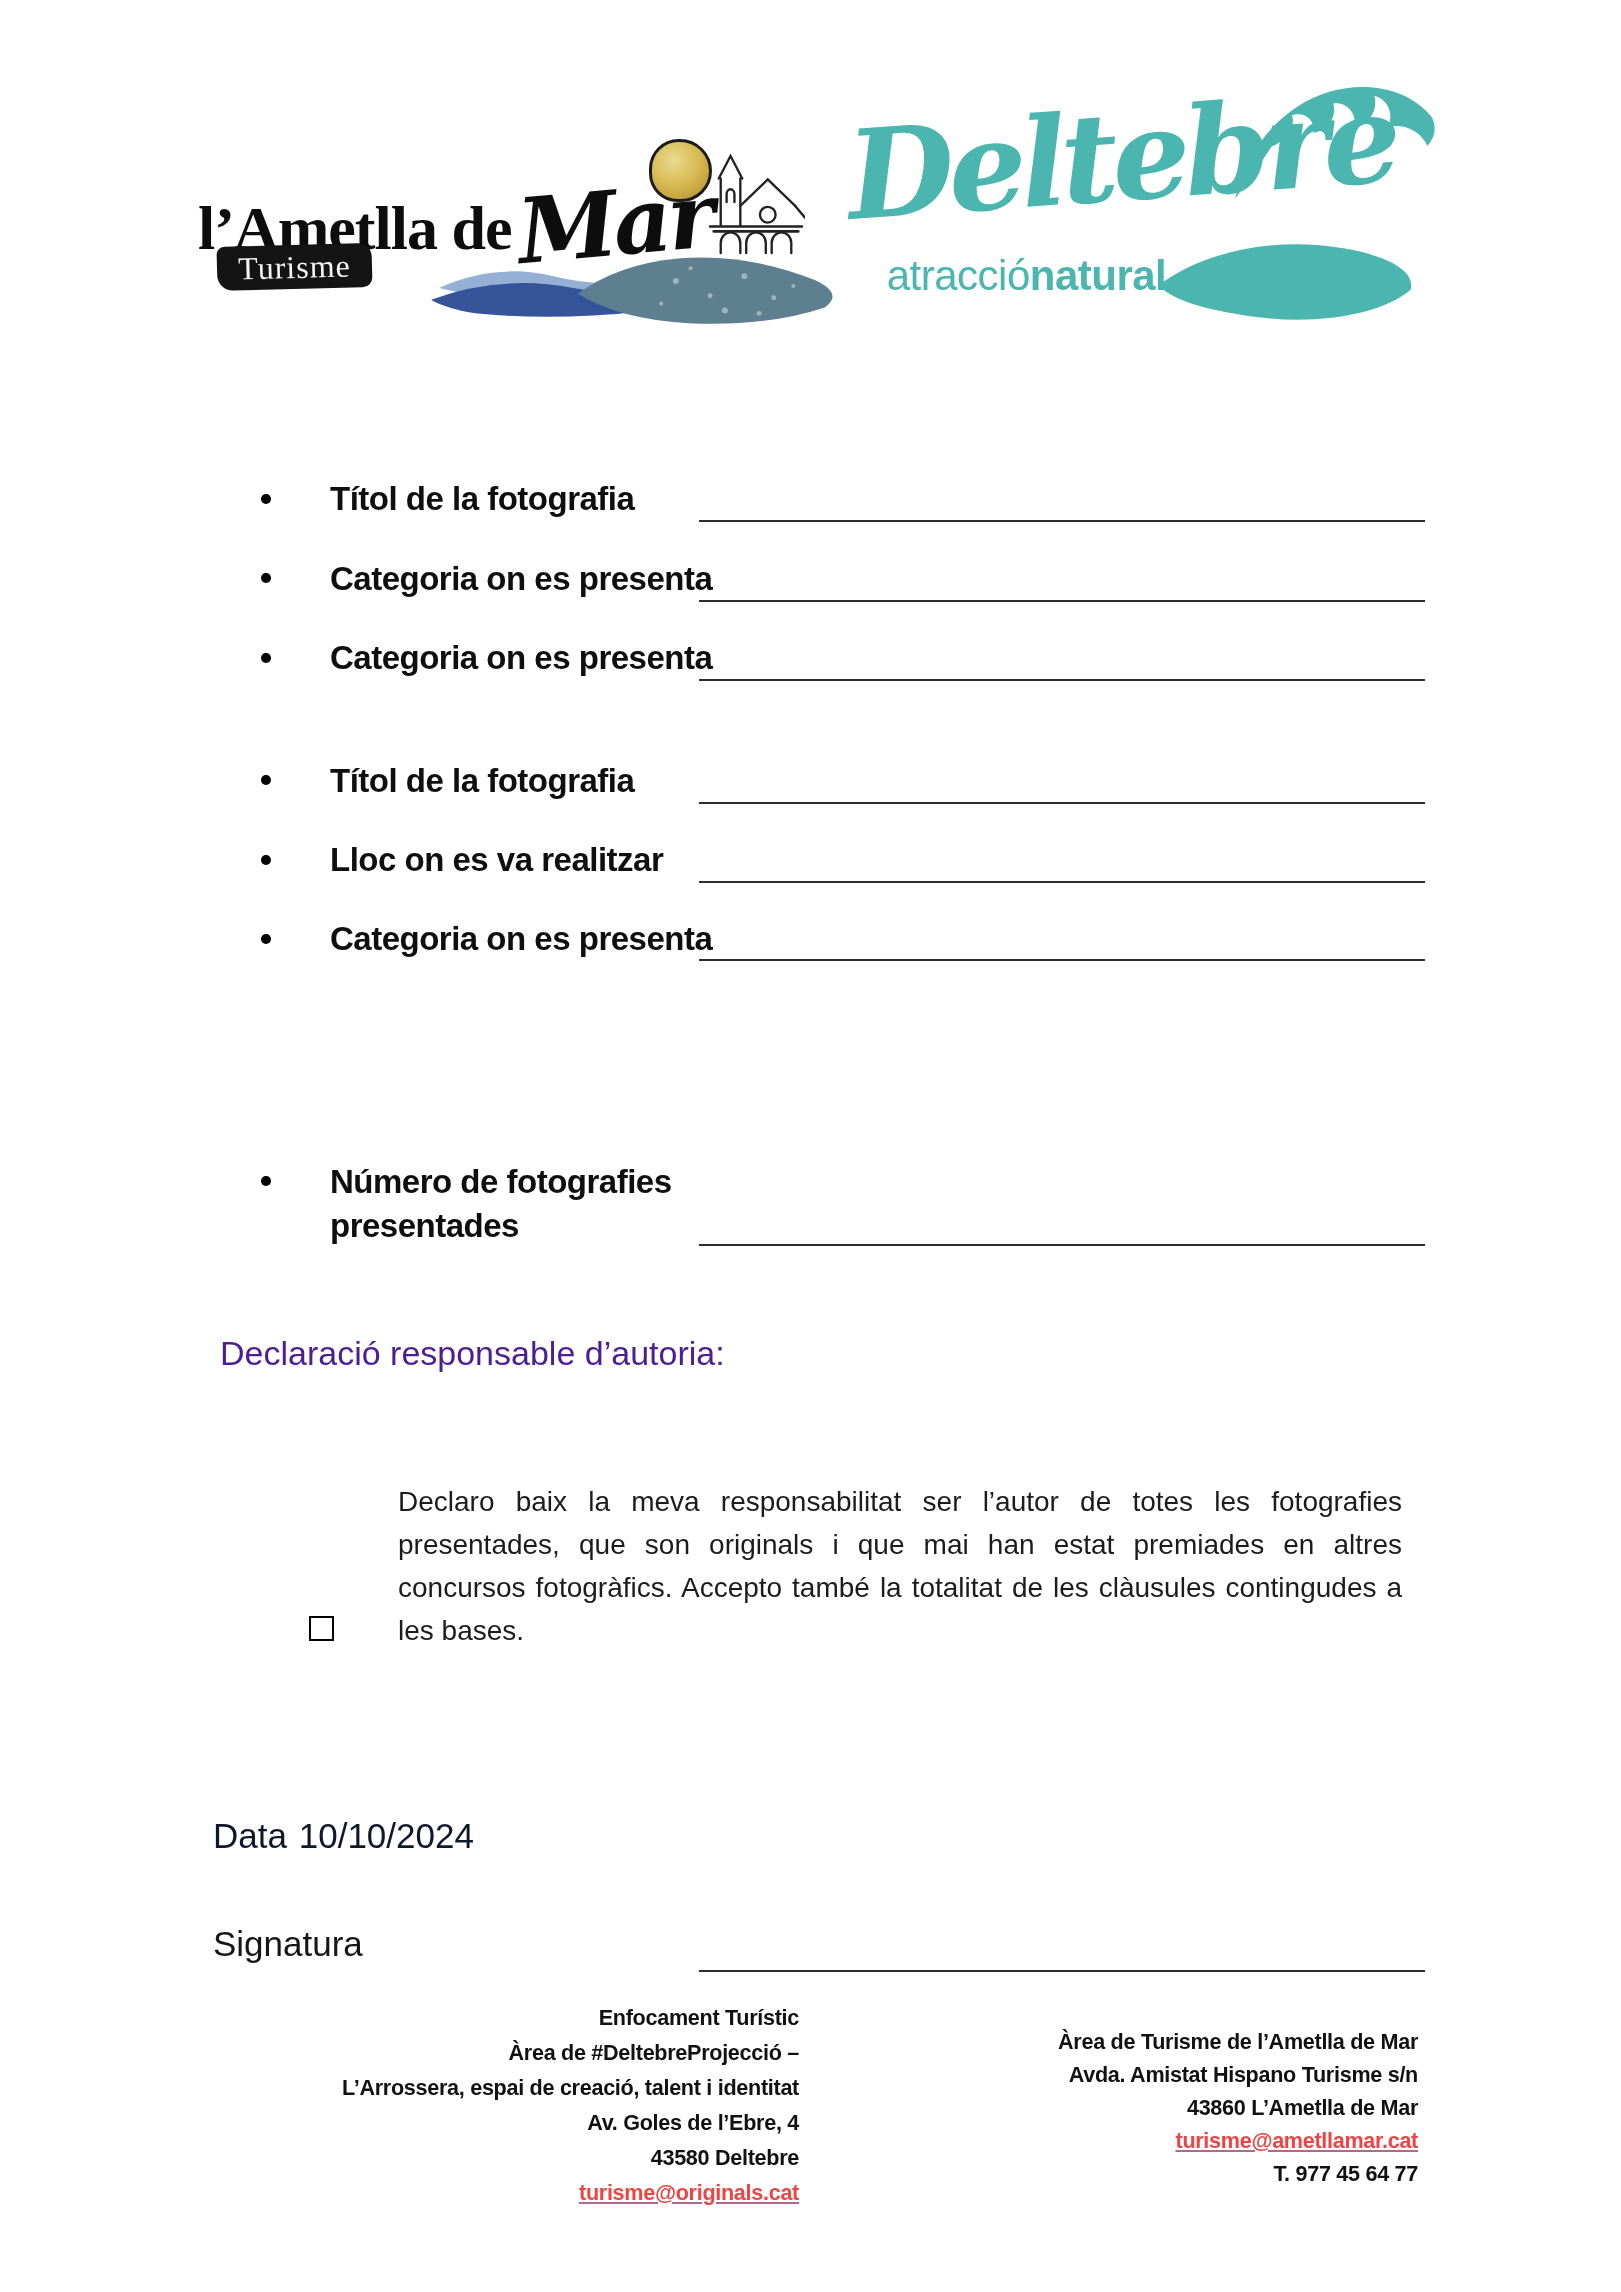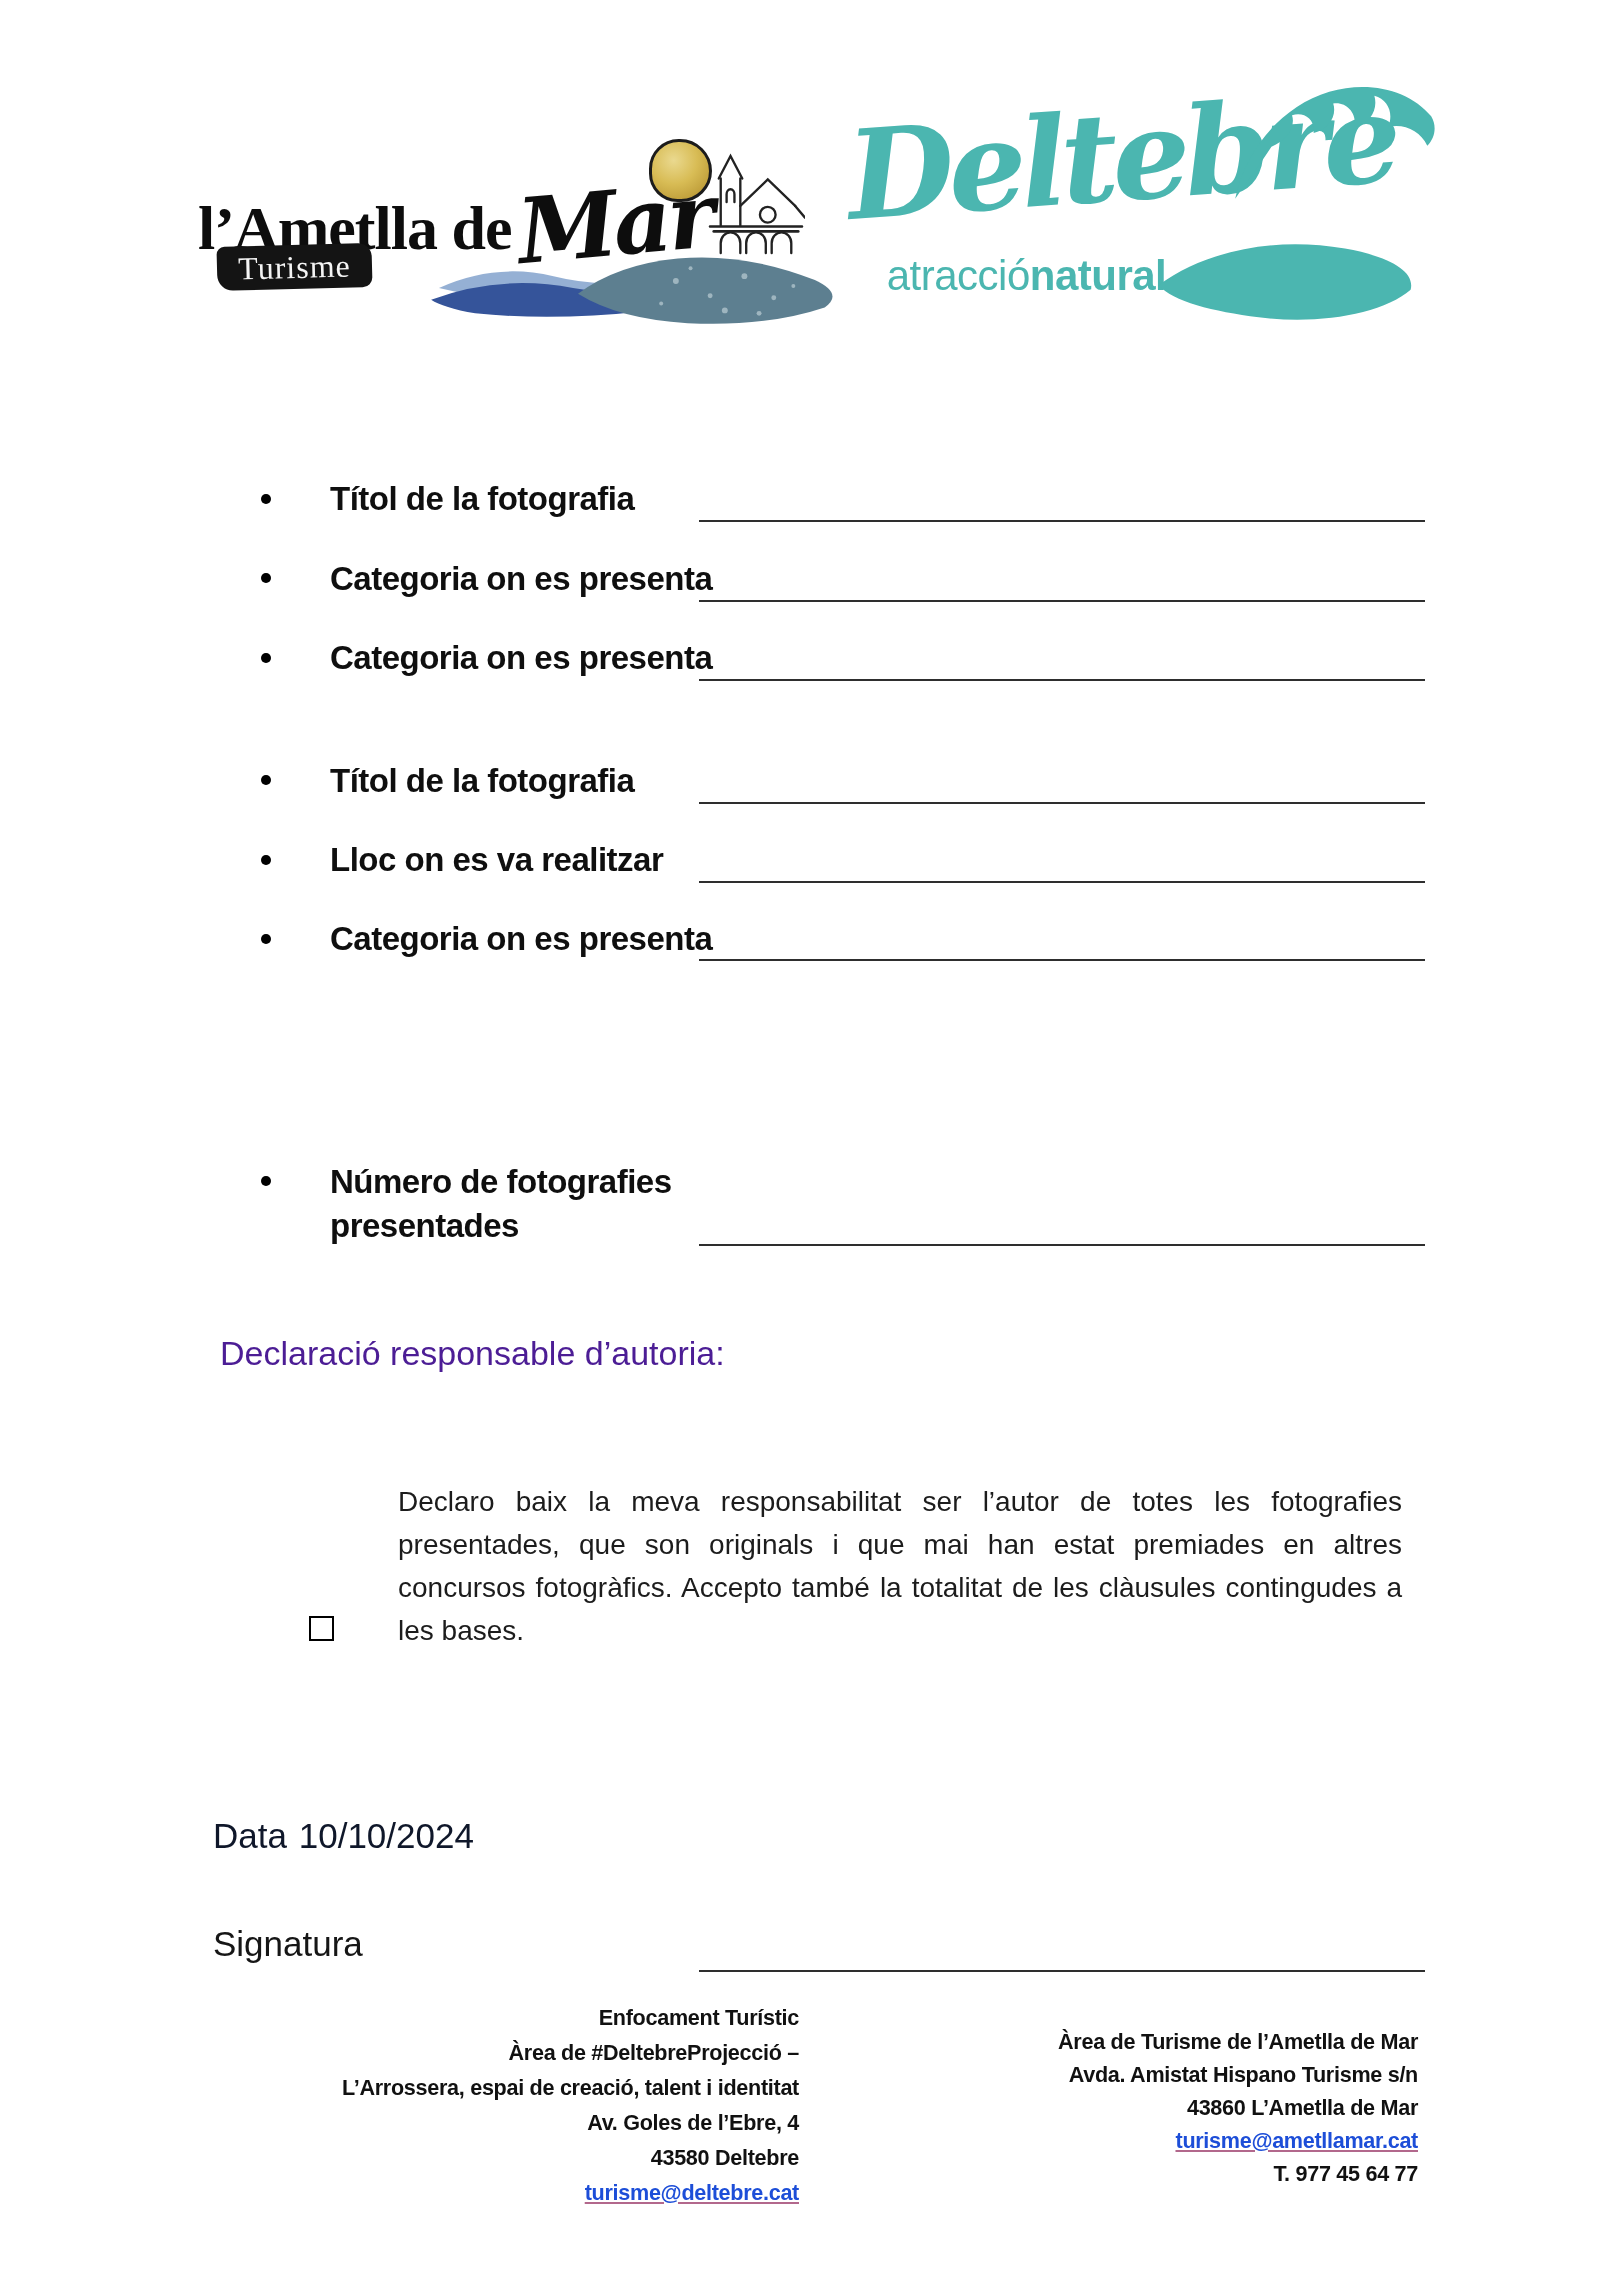--- a/index.html
+++ b/index.html
@@ -57,21 +57,21 @@
 
   .date-line{position:absolute;left:213px;top:1816px;font-size:35px;color:#0f172a;}
   .date-line .val{margin-left:11.8px;}
   .sig-label{position:absolute;left:213px;top:1924px;font-size:35px;color:#161616;}
   .sig-line{position:absolute;left:699px;top:1970px;width:726px;height:2px;background:#2e2e2e;}
 
   
   .footer-block{position:absolute;text-align:right;font-weight:700;font-size:21.6px;letter-spacing:-0.3px;color:#111;}
   .footer-left{left:323px;top:2000px;width:476px;line-height:35px;}
   .footer-right{left:941px;top:2025px;width:477px;line-height:33px;}
-  .footer-link{color:#1d4ed8;text-decoration:underline;text-decoration-color:#b2688c;font-weight:700;}
+  .footer-link{color:#ef4444;text-decoration:underline;text-decoration-color:#b2688c;font-weight:700;}
 </style>
 </head>
 <body>
 
 <div class="page">
 
   <div class="ametlla-logo">
     <div class="ametlla-title">
       <span class="ametlla-main">l’Ametlla de</span><span class="ametlla-script">Mar</span>
     </div>
@@ -163,21 +163,21 @@
   </div>
   <div class="sig-label">Signatura</div>
   <div class="sig-line"></div>
 
   <div class="footer-block footer-left">
     <div>Enfocament Turístic</div>
     <div>Àrea de #DeltebreProjecció –</div>
     <div>L’Arrossera, espai de creació, talent i identitat</div>
     <div>Av. Goles de l’Ebre, 4</div>
     <div>43580 Deltebre</div>
-    <div><a class="footer-link" href="#">turisme@deltebre.cat</a></div>
+    <div><a class="footer-link" href="#">turisme@originals.cat</a></div>
   </div>
 
   <div class="footer-block footer-right">
     <div>Àrea de Turisme de l’Ametlla de Mar</div>
     <div>Avda. Amistat Hispano Turisme s/n</div>
     <div>43860 L’Ametlla de Mar</div>
     <div><a class="footer-link" href="#">turisme@ametllamar.cat</a></div>
     <div>T. 977 45 64 77</div>
   </div>
 

